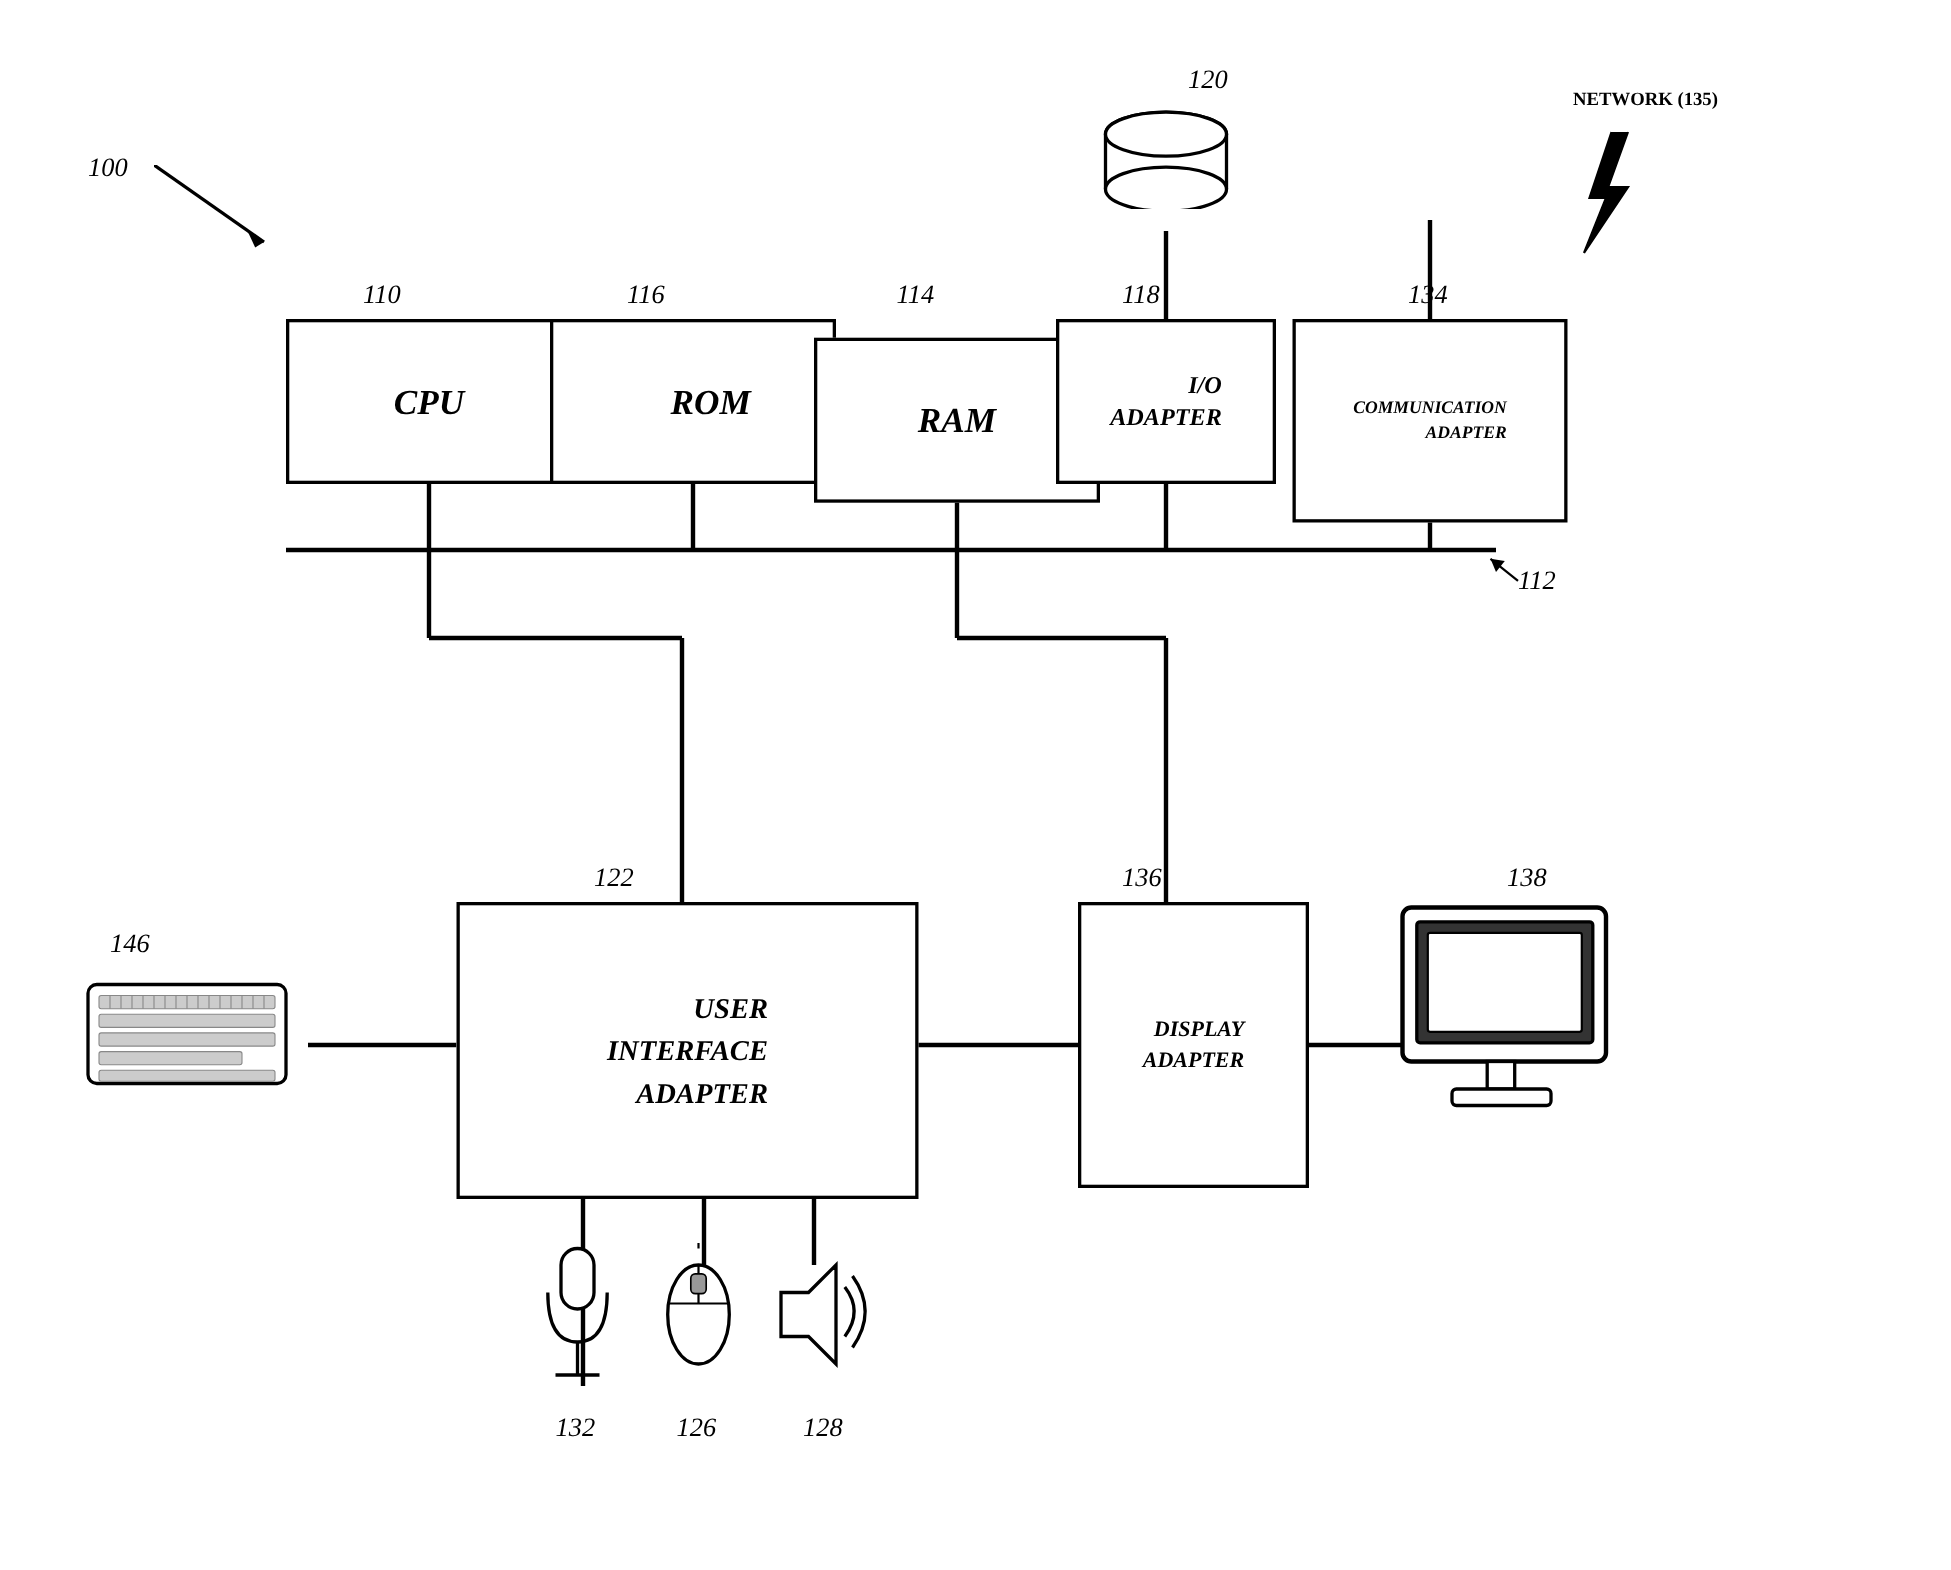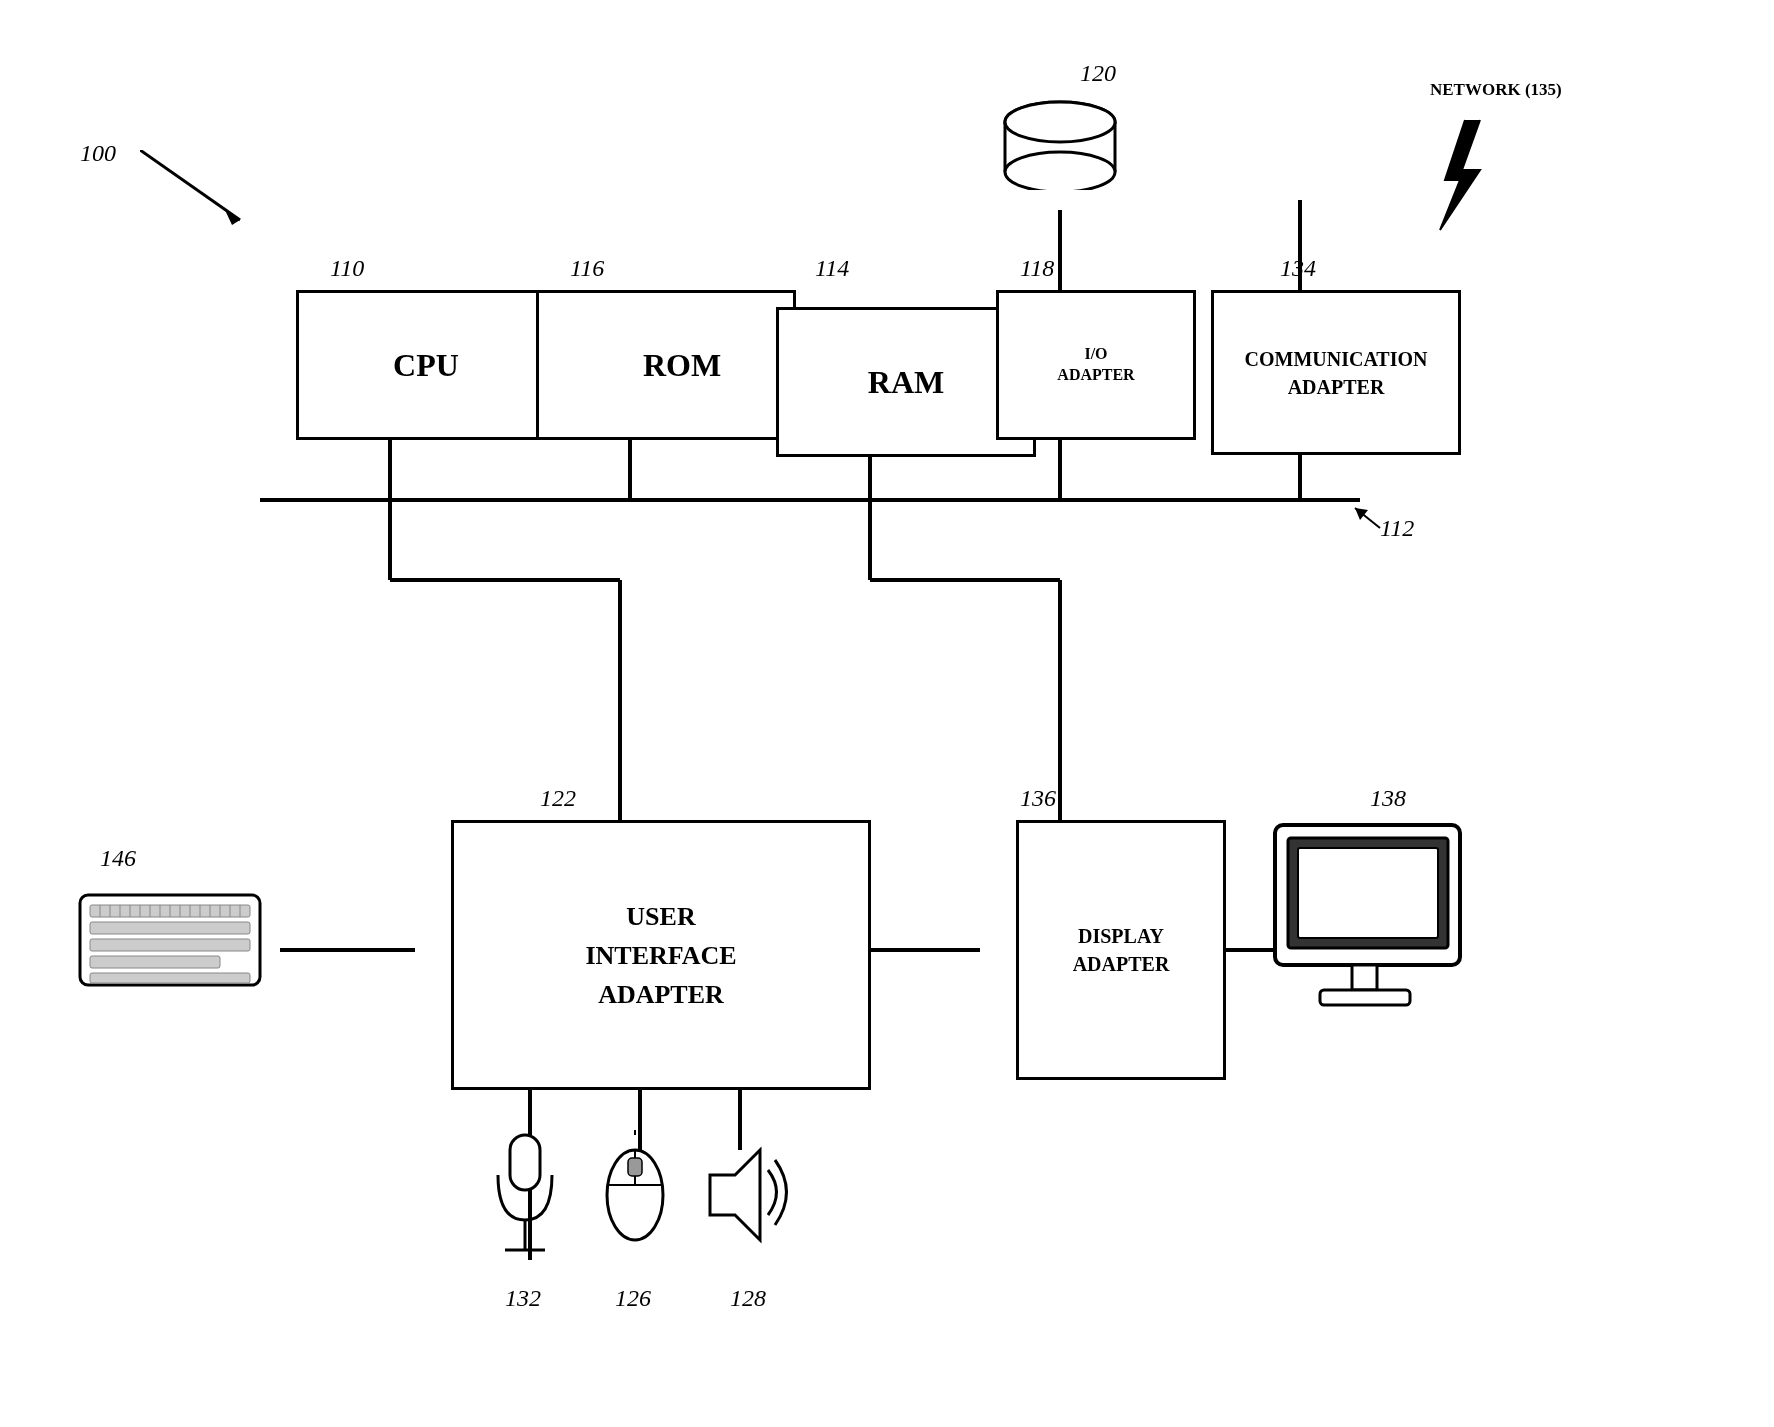--- a/index.html
+++ b/index.html
@@ -16,24 +16,24 @@
       width: 1774px;
       height: 1427px;
     }
     .box {
       position: absolute;
       border: 3px solid #000;
       background: #fff;
       display: flex;
       align-items: center;
       justify-content: center;
-      text-align: center;
+      text-align: right;
       font-size: 22px;
       font-weight: bold;
-      margin-left: 36px;
+      font-style: italic;
     }
     .label {
       position: absolute;
       font-size: 22px;
       font-style: italic;
       font-weight: normal;
     }
     .ref-label {
       position: absolute;
       font-size: 24px;
@@ -144,26 +144,26 @@
   <div class="box" style="left:500px; top:290px; width:260px; height:150px; font-size:32px;padding-left:32px;">
     <span>ROM</span>
   </div>
   <div class="ref-label" style="left:570px; top:255px;">116</div>
 
   <div class="box" style="left:740px; top:307px; width:260px; height:150px; font-size:32px;">
     <span>RAM</span>
   </div>
   <div class="ref-label" style="left:815px; top:255px;">114</div>
 
-  <div class="box" style="left:960px; top:290px; width:200px; height:150px; font-size:16px; line-height:1.3;">
+  <div class="box" style="left:960px; top:290px; width:200px; height:150px; font-size:22px; line-height:1.3;">
     I/O<br>ADAPTER
   </div>
   <div class="ref-label" style="left:1020px; top:255px;">118</div>
 
-  <div class="box" style="left:1175px; top:290px; width:250px; height:165px; font-size:20px; line-height:1.4;">
+  <div class="box" style="left:1175px; top:290px; width:250px; height:185px; font-size:16px; line-height:1.4;">
     COMMUNICATION<br>ADAPTER
   </div>
   <div class="ref-label" style="left:1280px; top:255px;">134</div>
 
   <div class="ref-label" style="left:1380px; top:515px;">112</div>
 
   <svg style="position:absolute;left:1350px;top:490px;width:50px;height:40px;">
     <line x1="30" y1="38" x2="5" y2="18" stroke="#000" stroke-width="2"></line>
     <polygon points="5,18 18,20 10,30" fill="#000"></polygon>
   </svg>

